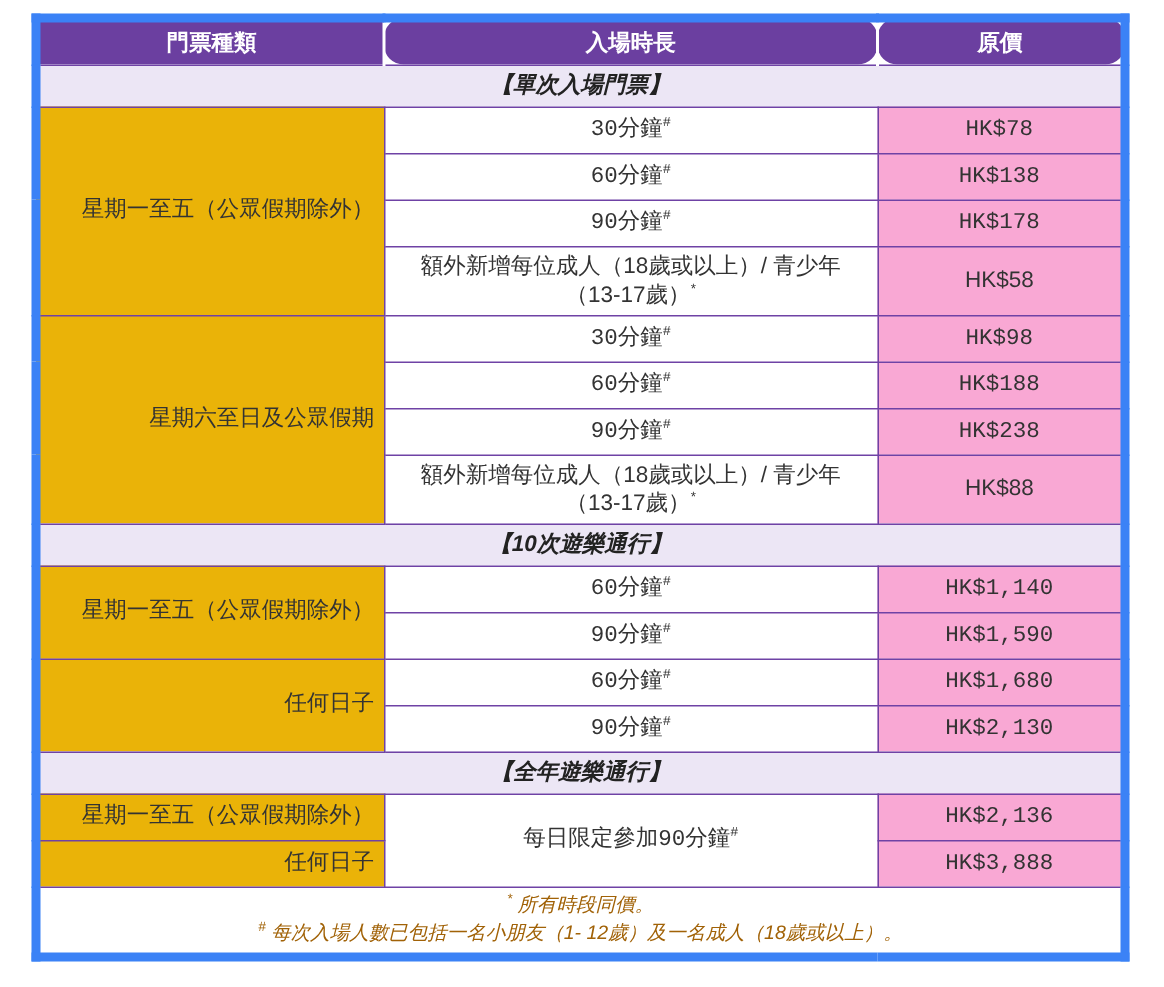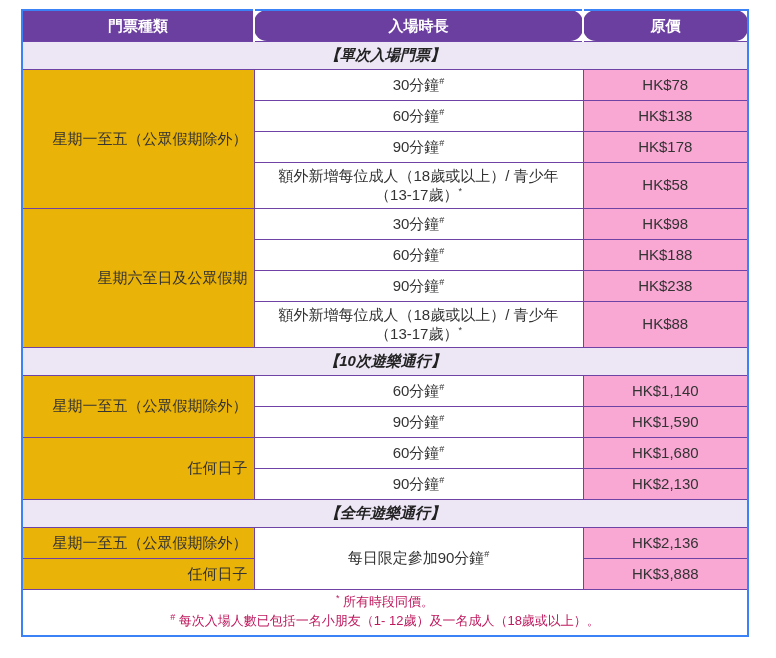--- a/index.html
+++ b/index.html
@@ -9,21 +9,21 @@
     font-family: "Liberation Sans", "DejaVu Sans", sans-serif;
     color: #333333;
     overflow: hidden;
   }
   .page { padding: 9px 0 0 21px; }
 
   table.price-table {
     width: 726px;
     border-collapse: collapse;
     table-layout: fixed;
-    border: 2px solid #3b82f6;
+    border: 6px solid #3b82f6;
   }
   col.c-type { width: 232px; }
   col.c-duration { width: 329px; }
   col.c-price { width: 165px; }
 
   td, th {
     border: 1.5px solid #6F42A5;
     text-align: center;
     vertical-align: middle;
     font-size: 15px;
@@ -42,36 +42,37 @@
   thead th + th { border-left: 2px solid #ffffff; border-radius: 13px; }
 
   tr.band td {
     background: #ECE6F5;
     font-weight: bold;
     color: #222222;
     height: 28px;
     font-style: italic;
   }
 
-  tr.row-h td { height: 31px; }
+  tr.row-h td { height: 31px; font-family: Liberation Mono, monospace; }
   tr.row-tall td { height: 46px; }
 
   td.type-cell { background: #eab308; text-align: right; }
   td.price-cell { background: #f9a8d4; }
 
   sup {
     font-size: 9px;
     vertical-align: super;
     line-height: 0;
   }
 
   tr.foot td {
     height: 47px;
+    font-style: italic;
     font-size: 13px;
-    color: #be185d;
+    color: #a16207;
     line-height: 1.45;
     margin-top: 12px;
   }
   .foot-line { display: block; }
 </style>
 </head>
 <body>
 
 <div class="page">
   <table class="price-table">

